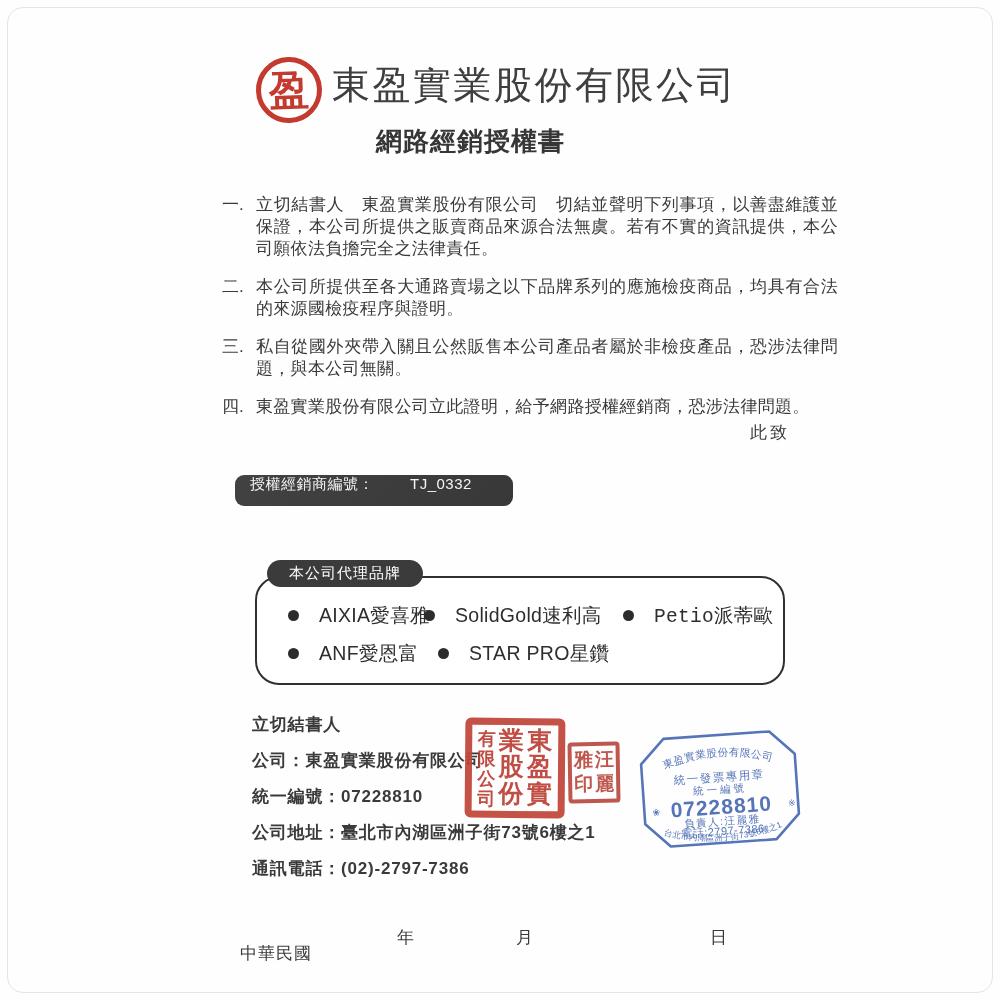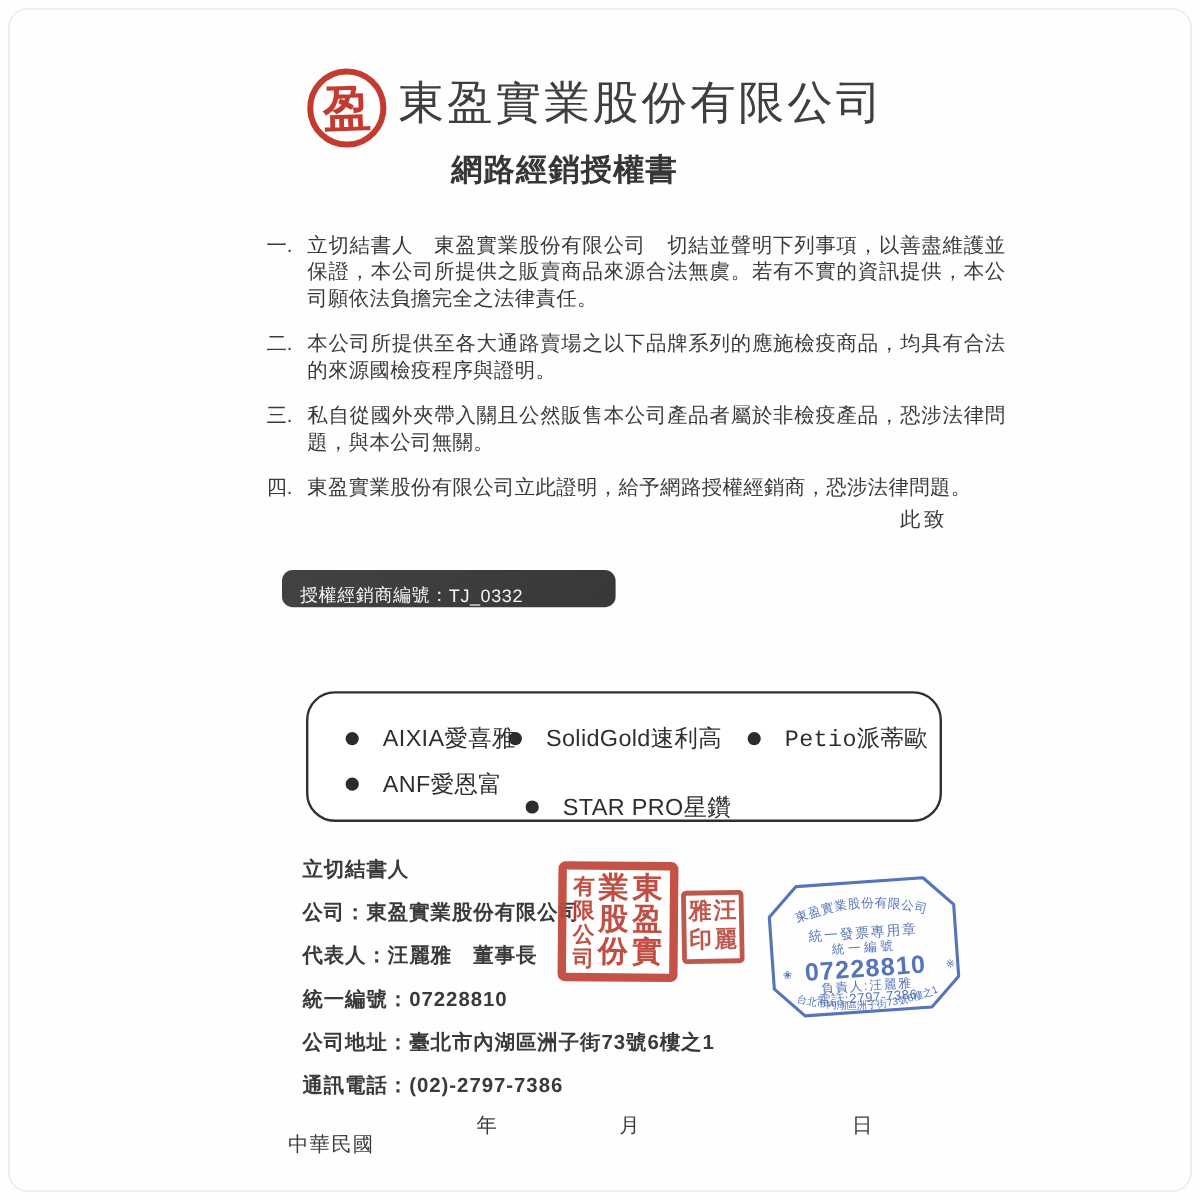--- a/index.html
+++ b/index.html
@@ -19,32 +19,32 @@
   
   .clauses{position:absolute;left:222px;top:194px;width:616px;}
   .clause{display:flex;font-size:17px;line-height:22px;margin-bottom:16px;}
   .clause-num{flex:0 0 34px;}
   .clause-text{flex:1;text-align:justify;letter-spacing:0.3px;}
   .salute{position:absolute;left:750px;top:421px;font-size:17px;letter-spacing:3px;}
 
   
   .dealer-box{position:absolute;left:235px;top:475px;width:278px;height:31px;box-sizing:border-box;
     background:linear-gradient(135deg,#424242,#383838);border-radius:9px;color:#f4f4f4;
-    display:flex;align-items:flex-end;padding-left:15px;font-size:15px;letter-spacing:0.5px;}
+    display:flex;align-items:flex-start;padding-left:15px;font-size:15px;letter-spacing:0.5px;gap:36px;}
 
   
   .brands-box{position:absolute;left:255px;top:576px;width:530px;height:109px;box-sizing:border-box;
     border:2px solid #303030;border-radius:24px;background:#fff;}
   .brands-tab{position:absolute;left:267px;top:560px;width:156px;height:27px;background:#3b3b3b;
     border-radius:14px;color:#fff;display:flex;align-items:center;justify-content:center;
     font-size:15px;letter-spacing:1px;}
   .brand{position:absolute;display:flex;align-items:center;gap:20px;font-size:19.5px;color:#2e2e2e;letter-spacing:0.3px;}
   .dot{width:11px;height:11px;border-radius:50%;background:#2c2c2c;flex:0 0 11px;}
   .b0{left:288px;top:602px;} .b1{left:424px;top:602px;} .b2{left:623px;top:602px;font-family:Liberation Mono, monospace;}
-  .b3{left:288px;top:640px;} .b4{left:438px;top:640px;margin-top:19px;}
+  .b3{left:288px;top:640px;} .b4{left:438px;top:640px;}
 
   
   .sig{position:absolute;left:252px;top:713px;font-size:17px;letter-spacing:0.8px;font-weight:bold;}
   .sig div{margin-bottom:13px;}
 
   
   .seal-company{position:absolute;left:465px;top:718px;width:100px;height:100px;box-sizing:border-box;
     border:7px solid #c04639;border-radius:6px;display:flex;flex-direction:row-reverse;
     justify-content:space-between;padding:2px 5px;color:#bd4136;font-weight:bold;opacity:0.93;transform:rotate(0.5deg);}
   .seal-col{word-break:break-all;line-height:1.05;font-size:25px;width:27px;text-align:center;}
@@ -94,20 +94,21 @@
     </div>
   </div>
   <div class="salute">此致</div>
 
   <div class="dealer-box">
     <span>授權經銷商編號：</span>
     <span>TJ_0332</span>
   </div>
 
   <div class="brands-box"></div>
+  <div class="brands-tab">本公司代理品牌</div>
   <div class="brand b0">
     <span class="dot"></span>
     <span>AIXIA愛喜雅</span>
   </div>
   <div class="brand b1">
     <span class="dot"></span>
     <span>SolidGold速利高</span>
   </div>
   <div class="brand b2">
     <span class="dot"></span>
@@ -118,21 +119,20 @@
     <span>ANF愛恩富</span>
   </div>
   <div class="brand b4">
     <span class="dot"></span>
     <span>STAR PRO星鑽</span>
   </div>
 
   <div class="sig">
     <div>立切結書人</div>
     <div>公司：東盈實業股份有限公司</div>
-    <div>代表人：汪麗雅　董事長</div>
     <div>統一編號：07228810</div>
     <div>公司地址：臺北市內湖區洲子街73號6樓之1</div>
     <div>通訊電話：(02)-2797-7386</div>
   </div>
 
   <div class="seal-company">
     <div class="seal-col">東盈實</div>
     <div class="seal-col">業股份</div>
     <div class="seal-col four">有限公司</div>
   </div>

